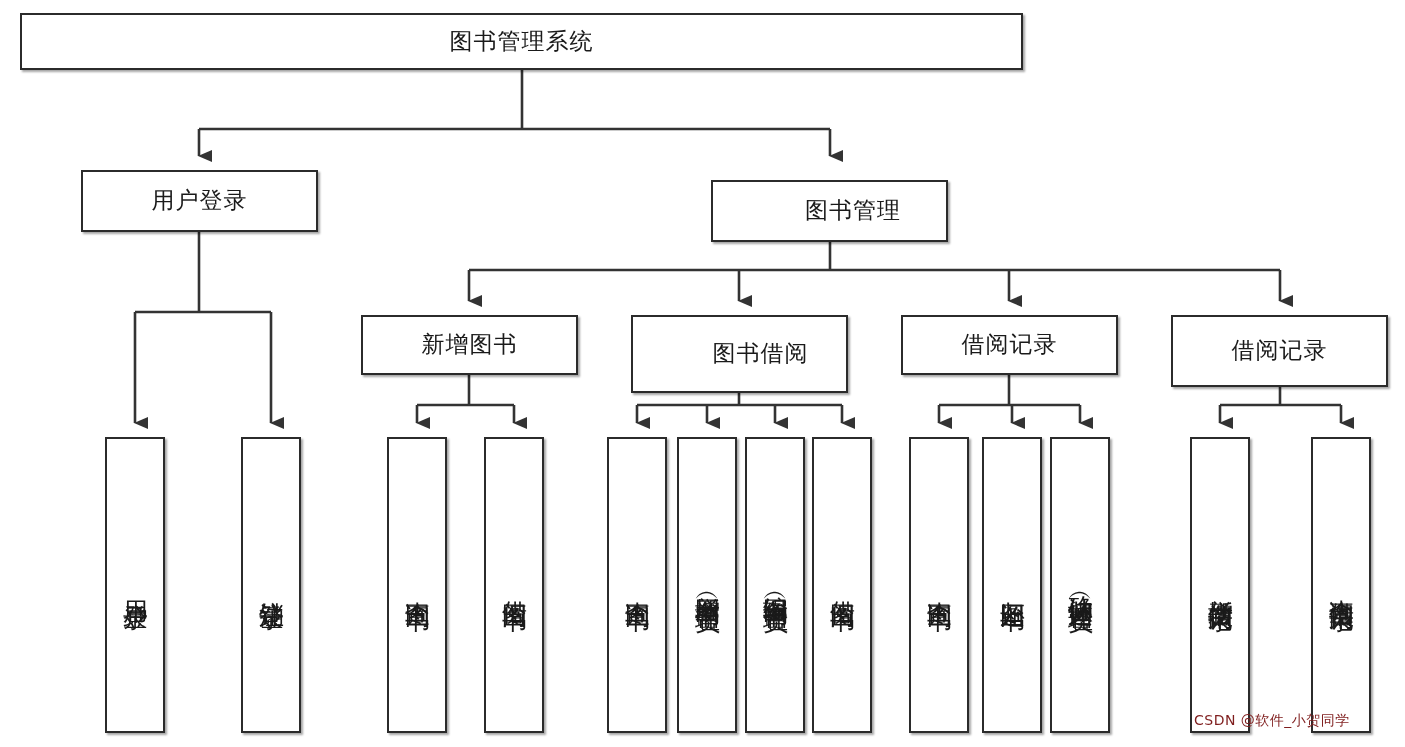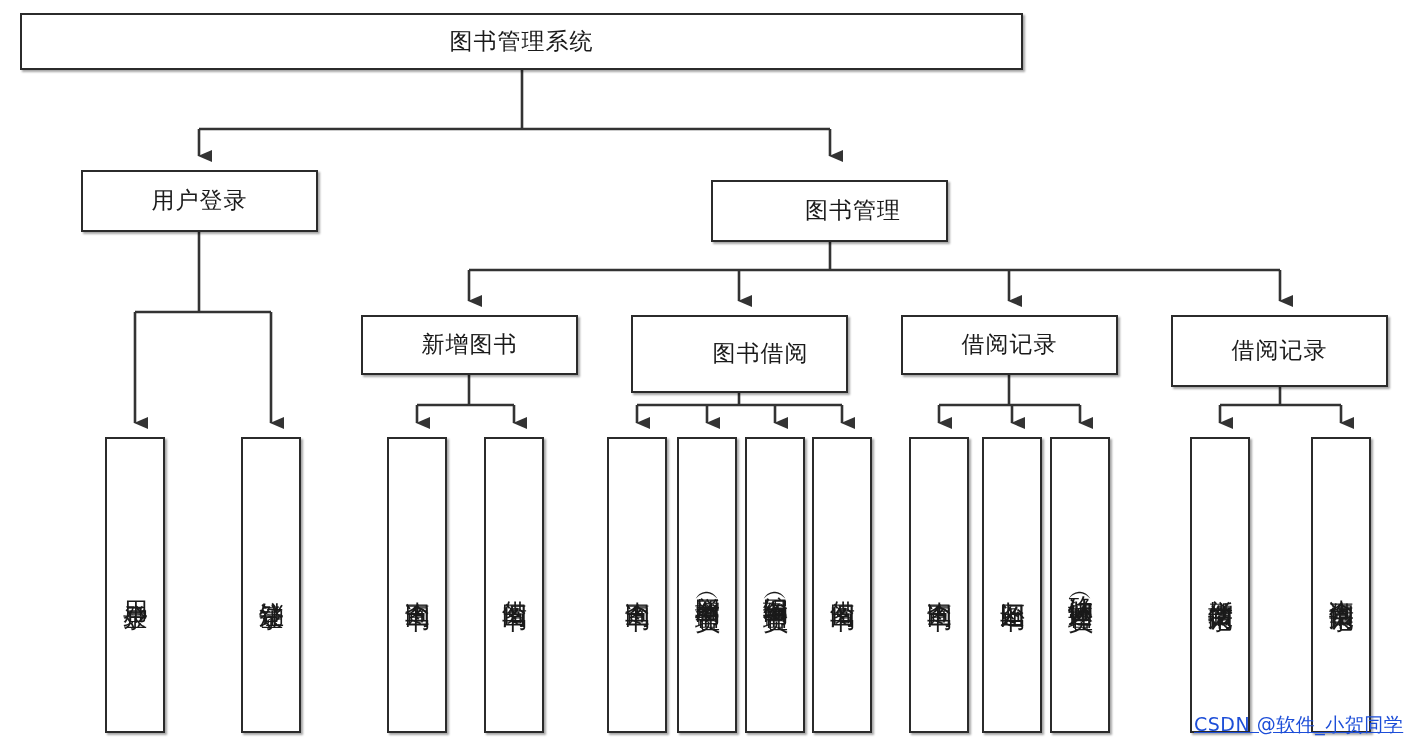--- a/index.html
+++ b/index.html
@@ -53,25 +53,24 @@
   }
   .node.vert .vlabel {
     writing-mode: vertical-rl;
     text-orientation: upright;
     display: block;
   }
   .watermark {
     position: absolute;
     left: 1194px;
     top: 712px;
-    font-size: 19px;
-    color: #1d4ed8;
+    font-size: 14px;
+    color: #7f1d1d;
     white-space: nowrap;
     letter-spacing: 0.5px;
-    text-decoration: underline;
   }
 </style>
 </head>
 <body>
 
 <div id="canvas">
 
   <svg id="wires" viewBox="0 0 1405 747" xmlns="http://www.w3.org/2000/svg">
     <defs>
       <marker id="arrow" viewBox="0 0 12 14" refX="6" refY="13" markerWidth="12" markerHeight="14" orient="auto" markerUnits="userSpaceOnUse">

